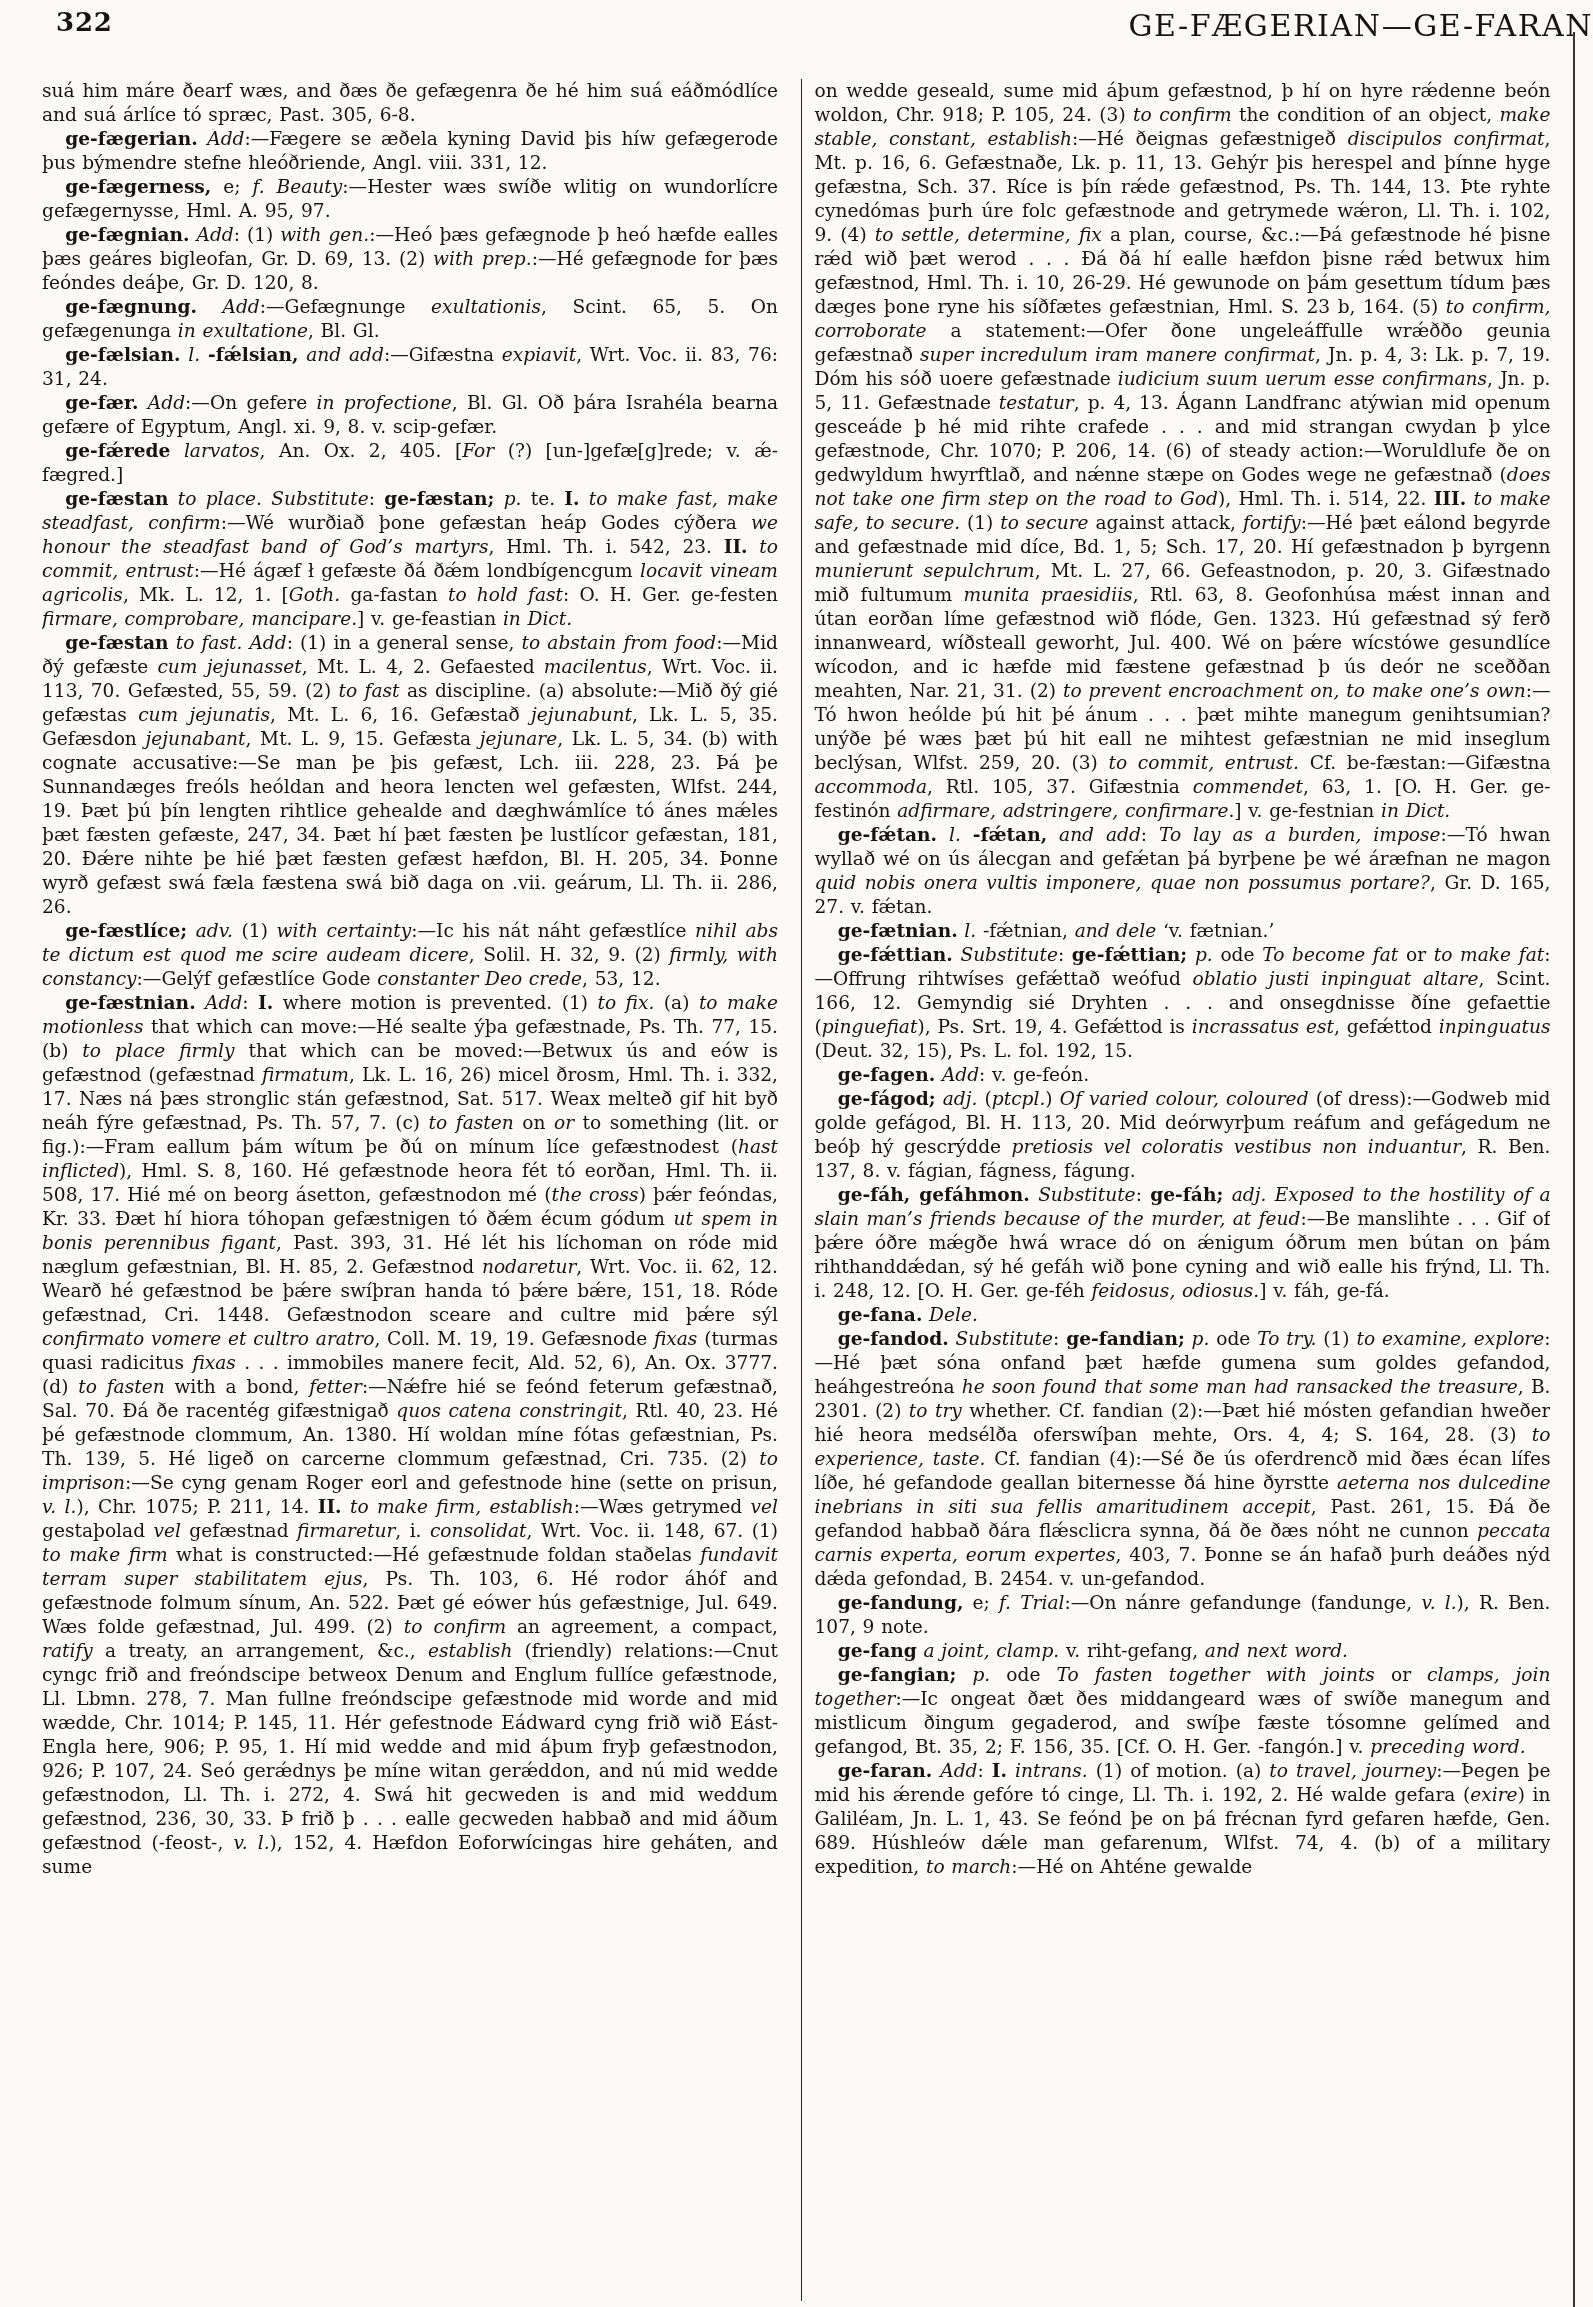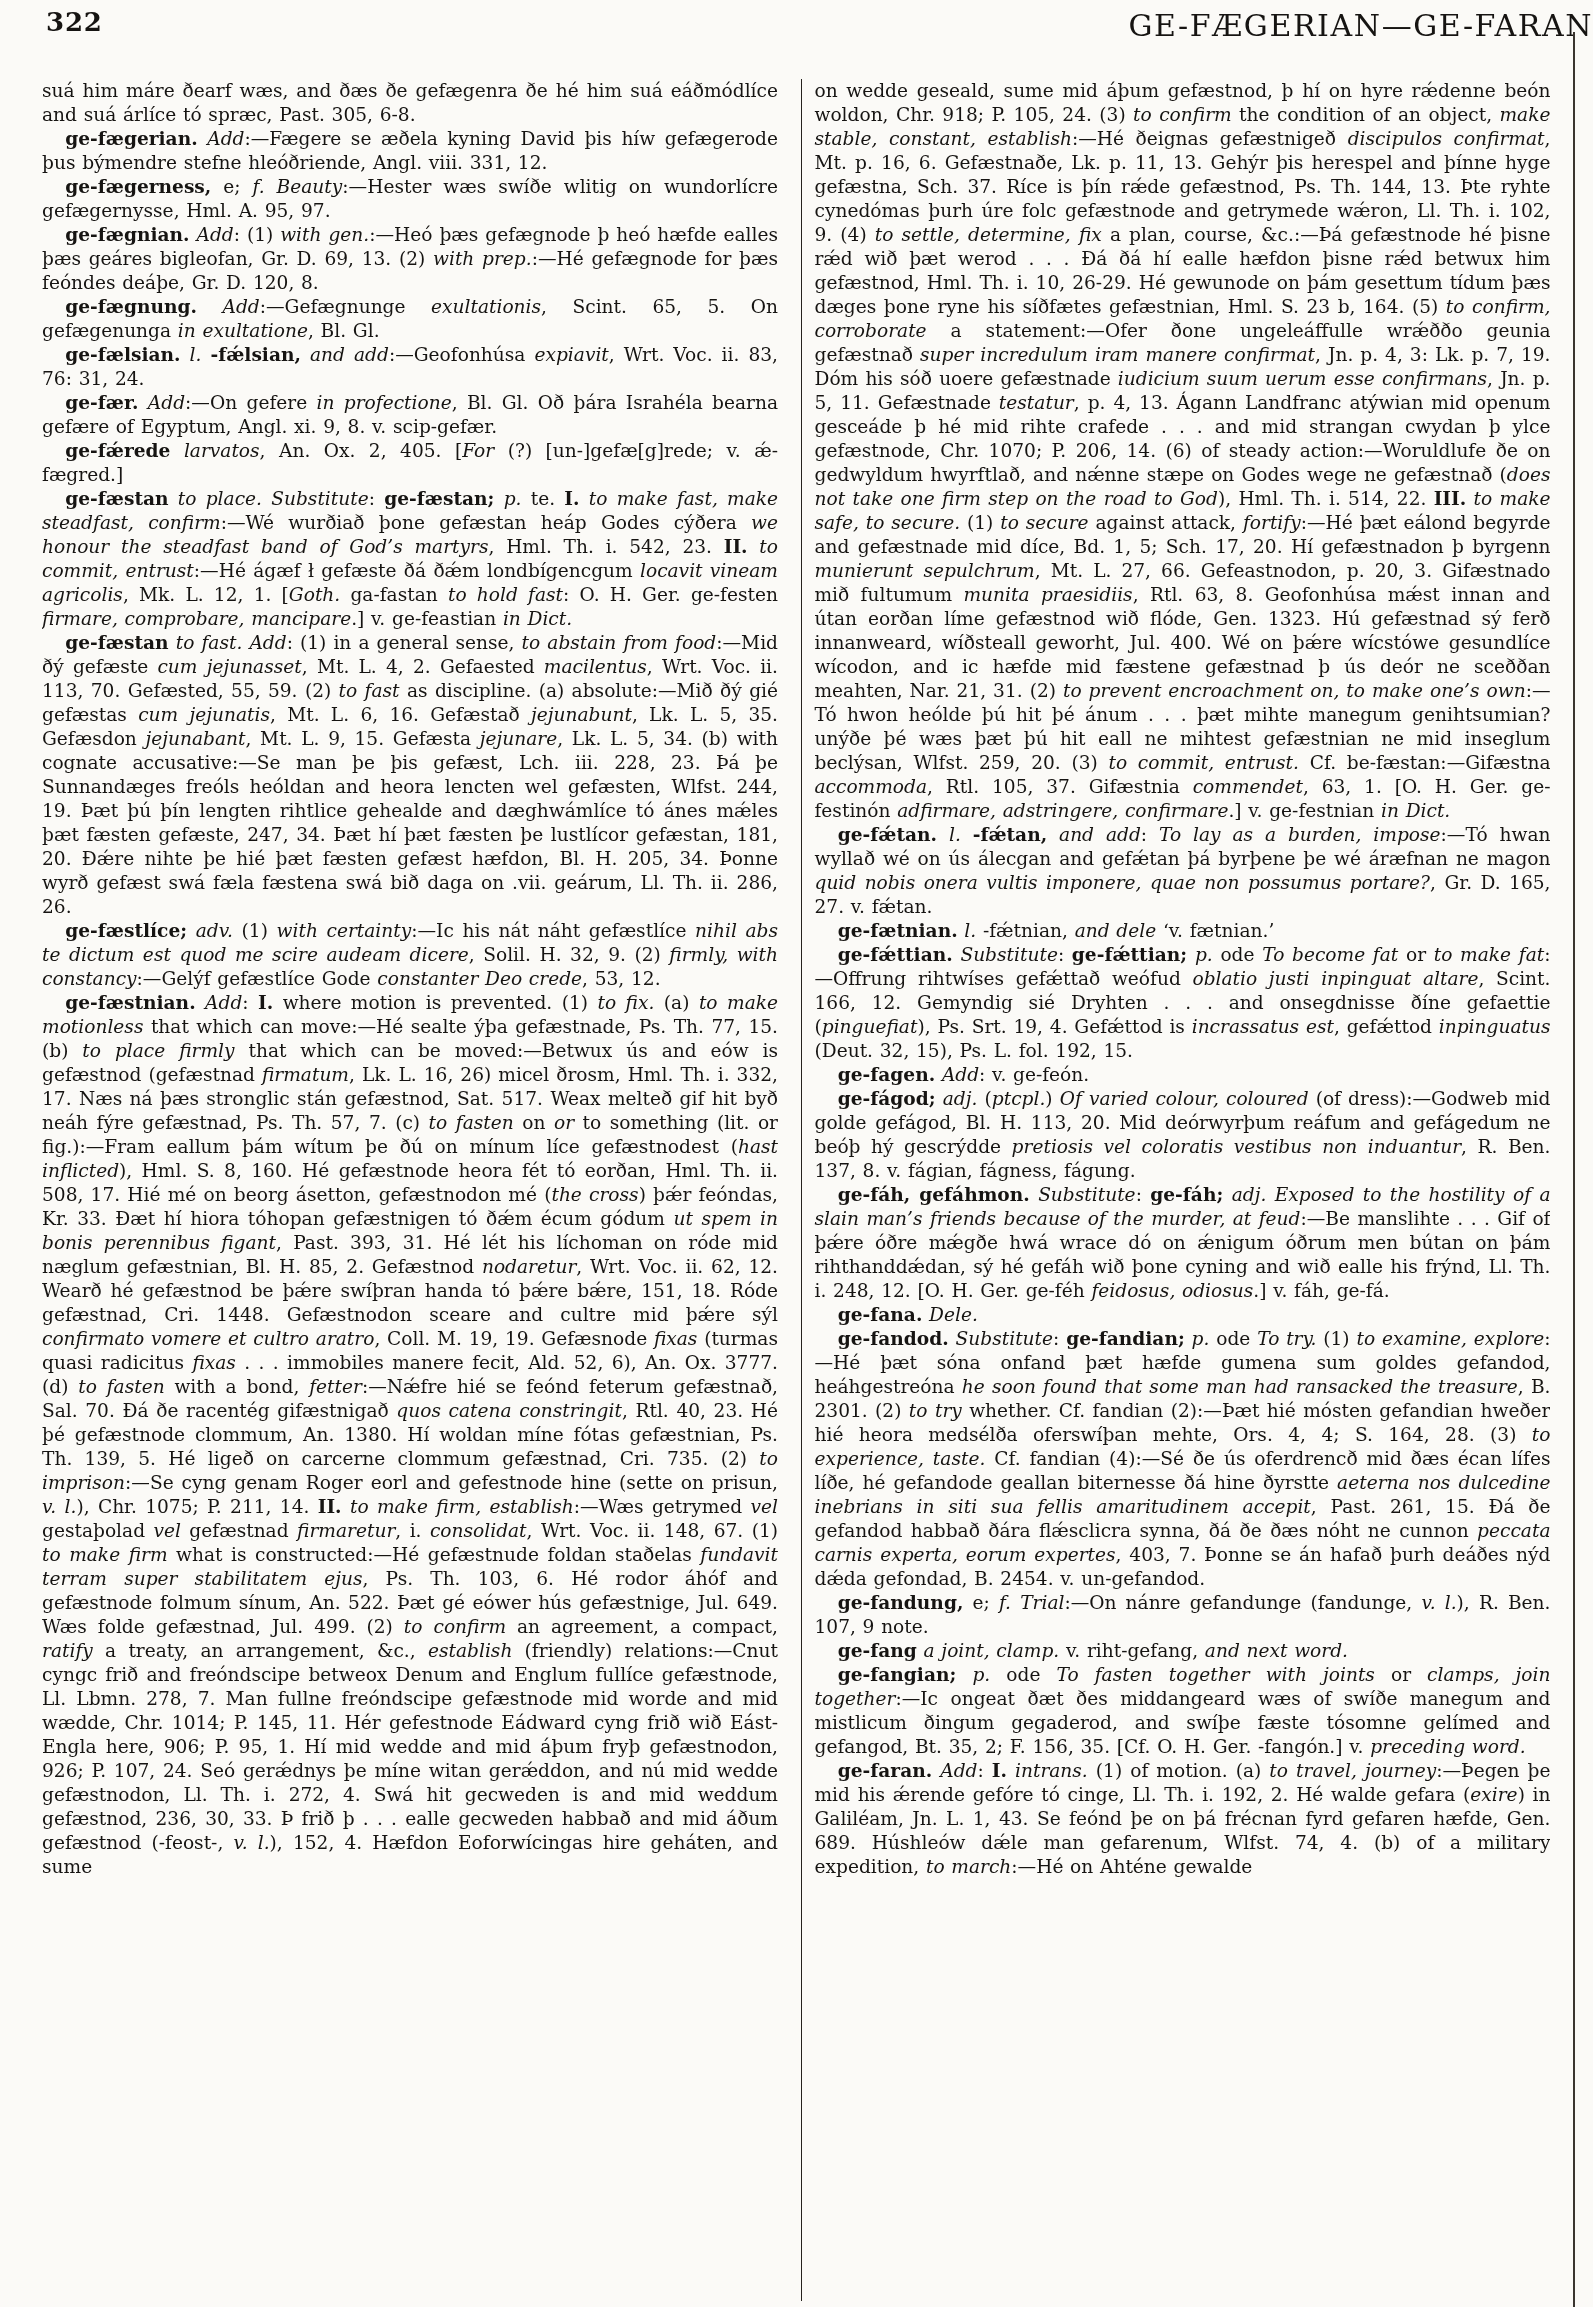--- a/index.html
+++ b/index.html
@@ -9,21 +9,21 @@
     font-family: "DejaVu Serif", "Liberation Serif", serif;
     color: #161412;
     overflow: hidden;
   }
   .page {
     position: relative;
     width: 1593px; height: 2307px;
     overflow: hidden;
   }
   .page-number {
-    position: absolute; top: 6.5px; left: 46px;
+    position: absolute; top: 6.5px; left: 56px;
     font-size: 26px; font-weight: bold; letter-spacing: 0.8px;
   }
   .running-title {
     position: absolute; top: 8px; left: 0; right: 0;
     text-align: right;
     font-size: 30px; letter-spacing: 1.6px;
     font-weight: normal;
   }
   .columns {
     position: absolute; top: 79px; left: 42px;
@@ -59,21 +59,21 @@
 <div class="page">
   <div class="page-number">322</div>
   <div class="running-title">GE-FÆGERIAN—GE-FARAN</div>
   <div class="columns">
     <div class="col left">
         <p class="entry cont"><span>suá him máre ðearf wæs, and ðæs ðe gefægenra ðe hé him suá eáðmódlíce and suá árlíce tó spræc, Past. 305, 6-8.</span></p>
         <p class="entry"><span class="hw">ge-fægerian.</span><span> </span><span class="it">Add</span><span>:—Fægere se æðela kyning David þis híw gefægerode þus býmendre stefne hleóðriende, Angl. viii. 331, 12.</span></p>
         <p class="entry"><span class="hw">ge-fægerness,</span><span> e; </span><span class="it">f. Beauty</span><span>:—Hester wæs swíðe wlitig on wundorlícre gefægernysse, Hml. A. 95, 97.</span></p>
         <p class="entry"><span class="hw">ge-fægnian.</span><span> </span><span class="it">Add</span><span>: (1) </span><span class="it">with gen.</span><span>:—Heó þæs gefægnode þ heó hæfde ealles þæs geáres bigleofan, Gr. D. 69, 13. (2) </span><span class="it">with prep.</span><span>:—Hé gefægnode for þæs feóndes deáþe, Gr. D. 120, 8.</span></p>
         <p class="entry"><span class="hw">ge-fægnung.</span><span> </span><span class="it">Add</span><span>:—Gefægnunge </span><span class="it">exultationis</span><span>, Scint. 65, 5. On gefægenunga </span><span class="it">in exultatione</span><span>, Bl. Gl.</span></p>
-        <p class="entry"><span class="hw">ge-fælsian.</span><span> </span><span class="it">l.</span><span> </span><span class="hw">-fǽlsian,</span><span> </span><span class="it">and add</span><span>:—Geofonhúsa </span><span class="it">expiavit</span><span>, Wrt. Voc. ii. 83, 76: 31, 24.</span></p>
+        <p class="entry"><span class="hw">ge-fælsian.</span><span> </span><span class="it">l.</span><span> </span><span class="hw">-fǽlsian,</span><span> </span><span class="it">and add</span><span>:—Gifæstna </span><span class="it">expiavit</span><span>, Wrt. Voc. ii. 83, 76: 31, 24.</span></p>
         <p class="entry"><span class="hw">ge-fær.</span><span> </span><span class="it">Add</span><span>:—On gefere </span><span class="it">in profectione</span><span>, Bl. Gl. Oð þára Israhéla bearna gefære of Egyptum, Angl. xi. 9, 8. v. scip-gefær.</span></p>
         <p class="entry"><span class="hw">ge-fǽrede</span><span> </span><span class="it">larvatos</span><span>, An. Ox. 2, 405. [</span><span class="it">For</span><span> (?) [un-]gefæ[g]rede; v. ǽ-fægred.]</span></p>
         <p class="entry"><span class="hw">ge-fæstan</span><span> </span><span class="it">to place.</span><span> </span><span class="it">Substitute</span><span>: </span><span class="hw">ge-fæstan;</span><span> </span><span class="it">p.</span><span> te. </span><span class="hw">I.</span><span> </span><span class="it">to make fast, make steadfast, confirm</span><span>:—Wé wurðiað þone gefæstan heáp Godes cýðera </span><span class="it">we honour the steadfast band of God’s martyrs</span><span>, Hml. Th. i. 542, 23. </span><span class="hw">II.</span><span> </span><span class="it">to commit, entrust</span><span>:—Hé ágæf ł gefæste ðá ðǽm londbígencgum </span><span class="it">locavit vineam agricolis</span><span>, Mk. L. 12, 1. [</span><span class="it">Goth.</span><span> ga-fastan </span><span class="it">to hold fast</span><span>: O. H. Ger. ge-festen </span><span class="it">firmare, comprobare, mancipare</span><span>.] v. ge-feastian </span><span class="it">in Dict.</span></p>
         <p class="entry"><span class="hw">ge-fæstan</span><span> </span><span class="it">to fast.</span><span> </span><span class="it">Add</span><span>: (1) in a general sense, </span><span class="it">to abstain from food</span><span>:—Mid ðý gefæste </span><span class="it">cum jejunasset</span><span>, Mt. L. 4, 2. Gefaested </span><span class="it">macilentus</span><span>, Wrt. Voc. ii. 113, 70. Gefæsted, 55, 59. (2) </span><span class="it">to fast</span><span> as discipline. (a) absolute:—Mið ðý gié gefæstas </span><span class="it">cum jejunatis</span><span>, Mt. L. 6, 16. Gefæstað </span><span class="it">jejunabunt</span><span>, Lk. L. 5, 35. Gefæsdon </span><span class="it">jejunabant</span><span>, Mt. L. 9, 15. Gefæsta </span><span class="it">jejunare</span><span>, Lk. L. 5, 34. (b) with cognate accusative:—Se man þe þis gefæst, Lch. iii. 228, 23. Þá þe Sunnandæges freóls heóldan and heora lencten wel gefæsten, Wlfst. 244, 19. Þæt þú þín lengten rihtlice gehealde and dæghwámlíce tó ánes mǽles þæt fæsten gefæste, 247, 34. Þæt hí þæt fæsten þe lustlícor gefæstan, 181, 20. Ðǽre nihte þe hié þæt fæsten gefæst hæfdon, Bl. H. 205, 34. Þonne wyrð gefæst swá fæla fæstena swá bið daga on .vii. geárum, Ll. Th. ii. 286, 26.</span></p>
         <p class="entry"><span class="hw">ge-fæstlíce;</span><span> </span><span class="it">adv.</span><span> (1) </span><span class="it">with certainty</span><span>:—Ic his nát náht gefæstlíce </span><span class="it">nihil abs te dictum est quod me scire audeam dicere</span><span>, Solil. H. 32, 9. (2) </span><span class="it">firmly, with constancy</span><span>:—Gelýf gefæstlíce Gode </span><span class="it">constanter Deo crede</span><span>, 53, 12.</span></p>
         <p class="entry"><span class="hw">ge-fæstnian.</span><span> </span><span class="it">Add</span><span>: </span><span class="hw">I.</span><span> where motion is prevented. (1) </span><span class="it">to fix.</span><span> (a) </span><span class="it">to make motionless</span><span> that which can move:—Hé sealte ýþa gefæstnade, Ps. Th. 77, 15. (b) </span><span class="it">to place firmly</span><span> that which can be moved:—Betwux ús and eów is gefæstnod (gefæstnad </span><span class="it">firmatum</span><span>, Lk. L. 16, 26) micel ðrosm, Hml. Th. i. 332, 17. Næs ná þæs stronglic stán gefæstnod, Sat. 517. Weax melteð gif hit byð neáh fýre gefæstnad, Ps. Th. 57, 7. (c) </span><span class="it">to fasten</span><span> on </span><span class="it">or</span><span> to something (lit. or fig.):—Fram eallum þám wítum þe ðú on mínum líce gefæstnodest (</span><span class="it">hast inflicted</span><span>), Hml. S. 8, 160. Hé gefæstnode heora fét tó eorðan, Hml. Th. ii. 508, 17. Hié mé on beorg ásetton, gefæstnodon mé (</span><span class="it">the cross</span><span>) þǽr feóndas, Kr. 33. Ðæt hí hiora tóhopan gefæstnigen tó ðǽm écum gódum </span><span class="it">ut spem in bonis perennibus figant</span><span>, Past. 393, 31. Hé lét his líchoman on róde mid næglum gefæstnian, Bl. H. 85, 2. Gefæstnod </span><span class="it">nodaretur</span><span>, Wrt. Voc. ii. 62, 12. Wearð hé gefæstnod be þǽre swíþran handa tó þǽre bǽre, 151, 18. Róde gefæstnad, Cri. 1448. Gefæstnodon sceare and cultre mid þǽre sýl </span><span class="it">confirmato vomere et cultro aratro</span><span>, Coll. M. 19, 19. Gefæsnode </span><span class="it">fixas</span><span> (turmas quasi radicitus </span><span class="it">fixas</span><span> . . . immobiles manere fecit, Ald. 52, 6), An. Ox. 3777. (d) </span><span class="it">to fasten</span><span> with a bond, </span><span class="it">fetter</span><span>:—Nǽfre hié se feónd feterum gefæstnað, Sal. 70. Ðá ðe racentég gifæstnigað </span><span class="it">quos catena constringit</span><span>, Rtl. 40, 23. Hé þé gefæstnode clommum, An. 1380. Hí woldan míne fótas gefæstnian, Ps. Th. 139, 5. Hé ligeð on carcerne clommum gefæstnad, Cri. 735. (2) </span><span class="it">to imprison</span><span>:—Se cyng genam Roger eorl and gefestnode hine (sette on prisun, </span><span class="it">v. l.</span><span>), Chr. 1075; P. 211, 14. </span><span class="hw">II.</span><span> </span><span class="it">to make firm, establish</span><span>:—Wæs getrymed </span><span class="it">vel</span><span> gestaþolad </span><span class="it">vel</span><span> gefæstnad </span><span class="it">firmaretur</span><span>, i. </span><span class="it">consolidat</span><span>, Wrt. Voc. ii. 148, 67. (1) </span><span class="it">to make firm</span><span> what is constructed:—Hé gefæstnude foldan staðelas </span><span class="it">fundavit terram super stabilitatem ejus</span><span>, Ps. Th. 103, 6. Hé rodor áhóf and gefæstnode folmum sínum, An. 522. Þæt gé eówer hús gefæstnige, Jul. 649. Wæs folde gefæstnad, Jul. 499. (2) </span><span class="it">to confirm</span><span> an agreement, a compact, </span><span class="it">ratify</span><span> a treaty, an arrangement, &amp;c., </span><span class="it">establish</span><span> (friendly) relations:—Cnut cyngc frið and freóndscipe betweox Denum and Englum fullíce gefæstnode, Ll. Lbmn. 278, 7. Man fullne freóndscipe gefæstnode mid worde and mid wædde, Chr. 1014; P. 145, 11. Hér gefestnode Eádward cyng frið wið Eást-Engla here, 906; P. 95, 1. Hí mid wedde and mid áþum fryþ gefæstnodon, 926; P. 107, 24. Seó gerǽdnys þe míne witan gerǽddon, and nú mid wedde gefæstnodon, Ll. Th. i. 272, 4. Swá hit gecweden is and mid weddum gefæstnod, 236, 30, 33. Þ frið þ . . . ealle gecweden habbað and mid áðum gefæstnod (-feost-, </span><span class="it">v. l.</span><span>), 152, 4. Hæfdon Eoforwícingas hire geháten, and sume</span></p>
       </div>
     <div class="divider"></div>
     <div class="col right">
         <p class="entry cont"><span>on wedde geseald, sume mid áþum gefæstnod, þ hí on hyre rǽdenne beón woldon, Chr. 918; P. 105, 24. (3) </span><span class="it">to confirm</span><span> the condition of an object, </span><span class="it">make stable, constant, establish</span><span>:—Hé ðeignas gefæstnigeð </span><span class="it">discipulos confirmat</span><span>, Mt. p. 16, 6. Gefæstnaðe, Lk. p. 11, 13. Gehýr þis herespel and þínne hyge gefæstna, Sch. 37. Ríce is þín rǽde gefæstnod, Ps. Th. 144, 13. Þte ryhte cynedómas þurh úre folc gefæstnode and getrymede wǽron, Ll. Th. i. 102, 9. (4) </span><span class="it">to settle, determine, fix</span><span> a plan, course, &amp;c.:—Þá gefæstnode hé þisne rǽd wið þæt werod . . . Ðá ðá hí ealle hæfdon þisne rǽd betwux him gefæstnod, Hml. Th. i. 10, 26-29. Hé gewunode on þám gesettum tídum þæs dæges þone ryne his síðfætes gefæstnian, Hml. S. 23 b, 164. (5) </span><span class="it">to confirm, corroborate</span><span> a statement:—Ofer ðone ungeleáffulle wrǽððo geunia gefæstnað </span><span class="it">super incredulum iram manere confirmat</span><span>, Jn. p. 4, 3: Lk. p. 7, 19. Dóm his sóð uoere gefæstnade </span><span class="it">iudicium suum uerum esse confirmans</span><span>, Jn. p. 5, 11. Gefæstnade </span><span class="it">testatur</span><span>, p. 4, 13. Ágann Landfranc atýwian mid openum gesceáde þ hé mid rihte crafede . . . and mid strangan cwydan þ ylce gefæstnode, Chr. 1070; P. 206, 14. (6) of steady action:—Woruldlufe ðe on gedwyldum hwyrftlað, and nǽnne stæpe on Godes wege ne gefæstnað (</span><span class="it">does not take one firm step on the road to God</span><span>), Hml. Th. i. 514, 22. </span><span class="hw">III.</span><span> </span><span class="it">to make safe, to secure.</span><span> (1) </span><span class="it">to secure</span><span> against attack, </span><span class="it">fortify</span><span>:—Hé þæt eálond begyrde and gefæstnade mid díce, Bd. 1, 5; Sch. 17, 20. Hí gefæstnadon þ byrgenn </span><span class="it">munierunt sepulchrum</span><span>, Mt. L. 27, 66. Gefeastnodon, p. 20, 3. Gifæstnado mið fultumum </span><span class="it">munita praesidiis</span><span>, Rtl. 63, 8. Geofonhúsa mǽst innan and útan eorðan líme gefæstnod wið flóde, Gen. 1323. Hú gefæstnad sý ferð innanweard, wíðsteall geworht, Jul. 400. Wé on þǽre wícstówe gesundlíce wícodon, and ic hæfde mid fæstene gefæstnad þ ús deór ne sceððan meahten, Nar. 21, 31. (2) </span><span class="it">to prevent encroachment on, to make one’s own</span><span>:—Tó hwon heólde þú hit þé ánum . . . þæt mihte manegum genihtsumian? unýðe þé wæs þæt þú hit eall ne mihtest gefæstnian ne mid inseglum beclýsan, Wlfst. 259, 20. (3) </span><span class="it">to commit, entrust.</span><span> Cf. be-fæstan:—Gifæstna </span><span class="it">accommoda</span><span>, Rtl. 105, 37. Gifæstnia </span><span class="it">commendet</span><span>, 63, 1. [O. H. Ger. ge-festinón </span><span class="it">adfirmare, adstringere, confirmare</span><span>.] v. ge-festnian </span><span class="it">in Dict.</span></p>

